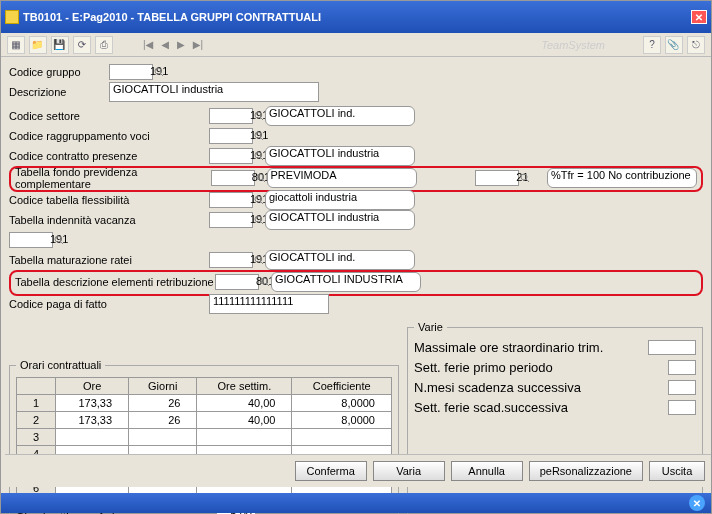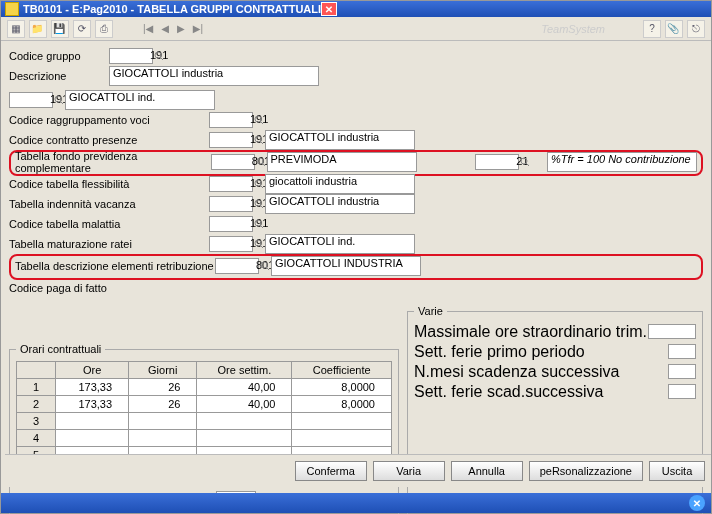--- a/index.html
+++ b/index.html
@@ -1,55 +1,55 @@
 <!DOCTYPE html>
 <html><head>
 <meta charset="utf-8">
 <style>
   * { box-sizing: border-box; font-family: "Segoe UI", Tahoma, sans-serif; font-size: 11px; }
   body { margin: 0; background: #e8e4da; width: 712px; height: 514px; overflow: hidden; }
   .window { width: 712px; height: 514px; background: #e8e4da; border: 1px solid #999; position: relative; }
-  .titlebar { background: linear-gradient(#3a6fd8,#1e4fb5); height: 16px; display: flex; align-items: center; padding: 0 4px; color: #fff; }
+  .titlebar { background: linear-gradient(#3a6fd8,#1e4fb5); height: 32px; display: flex; align-items: center; padding: 0 4px; color: #fff; justify-content: space-between; }
   .titlebar .left { display: flex; align-items: center; gap: 4px; }
   .titlebar .title { font-weight: bold; font-size: 11px; white-space: nowrap; }
   .close-box { width: 16px; height: 14px; background: #f55; border: 1px solid #fff; color: #fff; display:flex;align-items:center;justify-content:center;font-size:10px;font-weight:bold; }
   .toolbar { height: 24px; background: #e8e4da; border-bottom: 1px solid #bbb; display:flex;align-items:center; gap:4px; padding:0 6px; justify-content:space-between; }
   .toolbar .grp { display:flex; gap:4px; align-items:center; }
   .tbtn { width:18px; height:18px; border:1px solid #ccc; background:#f5f2e8; display:flex;align-items:center;justify-content:center; font-size:10px; color:#556; }
   .nav { color:#888; font-size:10px; padding:0 2px; }
   .brand { color:#ccc; font-style:italic; font-size:11px; }
   .content { padding: 6px 8px; }
   .row { display:flex; align-items:center; margin-bottom:2px; height:18px; }
   .lbl { width: 200px; font-size:11px; color:#000; }
   .code { width:40px; height:16px; border:1px solid #999; background:#fff; text-align:right; padding-right:2px; font-size:11px;padding-left:40px; }
   .lk { width:12px; height:16px; display:inline-flex;align-items:center;justify-content:center; }
   .lk svg { width:10px;height:10px; }
   .desc { height:20px; border:1px solid #999; background:#fff; padding:0 3px; font-size:11px; flex:0 0 auto; }
-  .desc.w210{width:210px;} .desc.w150{width:150px;} .desc.w120{width:120px;} .desc.w40{width:40px;}
+  .desc.w210{width:210px;} .desc.w150{width:150px;border-radius:6px;} .desc.w120{width:120px;} .desc.w40{width:40px;}
   .redbox { border:2px solid #d12; border-radius:8px; padding:1px 4px; margin:-1px 0; }
   .fieldsblock { margin-top:6px; }
   fieldset { border:1px solid #aaa; margin:0; padding:6px; }
   legend { font-size:11px; padding:0 4px; }
   .lower { display:flex; gap:8px; margin-top:8px; }
   .lower .left { flex: 0 0 390px; margin-top: 38px; }
   .lower .right { flex:1; }
   table.grid { border-collapse:collapse; width:100%; background:#fff; }
   table.grid th, table.grid td { border:1px solid #999; height:17px; font-size:11px; padding:0 16px; text-align:right; }
   table.grid th { background:#e8e4da; text-align:center; font-weight:normal; }
   table.grid td.rownum { background:#e8e4da; text-align:center; width:18px; }
   .varie-row { display:flex; align-items:center; margin-bottom:3px; height:17px; }
-  .varie-lbl { flex:1; font-size:16px; }
+  .varie-lbl { flex:1; font-size:13px; }
   .varie-in { width:48px; height:15px; border:1px solid #999; background:#fff; text-align:right; padding-right:3px; font-size:11px; }
   .gsf { margin-top:10px; display:flex; align-items:center; }
   .gsf .lbl { width:200px; }
   .buttonbar { position:absolute; bottom:26px; left:4px; right:0; border-top:1px solid #bbb; padding:6px; display:flex; justify-content:flex-end; gap:6px; background:#e8e4da; }
   .btn { border:1px solid #888; background:linear-gradient(#fff,#ddd); padding:3px 10px; font-size:11px; min-width:72px; text-align:center; }
   .statusbar { position:absolute; bottom:0; left:0; right:0; height:20px; background:linear-gradient(#3a6fd8,#1e4fb5); display:flex; justify-content:flex-end; align-items:center; padding-right:6px; }
   .statusbar .x { width:16px;height:16px;border-radius:50%;background:#4aa3ff;color:#fff;display:flex;align-items:center;justify-content:center;font-size:10px;font-weight:bold; }
-  .tfrlbl { margin-left:16px;font-style:italic; }
+  .tfrlbl { margin-left:16px; }
   .tfrcode { width:26px; }
   .yellow-icon { width:14px;height:14px;background:#f6d449;border:1px solid #c9a400;}
 </style>
 </head>
 <body>
 
 <div class="window">
   <div class="titlebar">
     <div class="left">
       <span class="yellow-icon"></span>
@@ -92,20 +92,21 @@
           </svg>
         </span>
     </div>
     <div class="row">
       <span class="lbl" style="width:100px">Descrizione</span>
       <span class="desc w210">GIOCATTOLI industria</span>
     </div>
 
     <div class="fieldsblock">
       <div class="row">
+        <span class="lbl">Codice settore</span>
         <span class="code">191</span>
         <span class="lk">
             <svg viewBox="0 0 10 10">
               <circle cx="4" cy="4" r="3" fill="none" stroke="#888"></circle>
               <line x1="6" y1="6" x2="9" y2="9" stroke="#888"></line>
             </svg>
           </span>
         <span class="desc w150">GIOCATTOLI ind.</span>
       </div>
       <div class="row">
@@ -169,21 +170,20 @@
         <span class="code">191</span>
         <span class="lk">
             <svg viewBox="0 0 10 10">
               <circle cx="4" cy="4" r="3" fill="none" stroke="#888"></circle>
               <line x1="6" y1="6" x2="9" y2="9" stroke="#888"></line>
             </svg>
           </span>
         <span class="desc w150">GIOCATTOLI industria</span>
       </div>
       <div class="row">
-        <span class="lbl">Codice tabella malattia</span>
         <span class="code">191</span>
         <span class="lk">
             <svg viewBox="0 0 10 10">
               <circle cx="4" cy="4" r="3" fill="none" stroke="#888"></circle>
               <line x1="6" y1="6" x2="9" y2="9" stroke="#888"></line>
             </svg>
           </span>
       </div>
       <div class="row">
         <span class="lbl">Tabella maturazione ratei</span>
@@ -206,20 +206,21 @@
                 <circle cx="4" cy="4" r="3" fill="none" stroke="#888"></circle>
                 <line x1="6" y1="6" x2="9" y2="9" stroke="#888"></line>
               </svg>
             </span>
           <span class="desc w150">GIOCATTOLI INDUSTRIA</span>
         </div>
       </div>
 
       <div class="row">
         <span class="lbl">Codice paga di fatto</span>
+        <span class="desc w120" style="margin-left:0px">111111111111111</span>
       </div>
     </div>
 
     <div class="lower">
       <fieldset class="left">
         <legend>Orari contrattuali</legend>
         <table class="grid">
           <tbody>
               <tr>
             <th></th>

